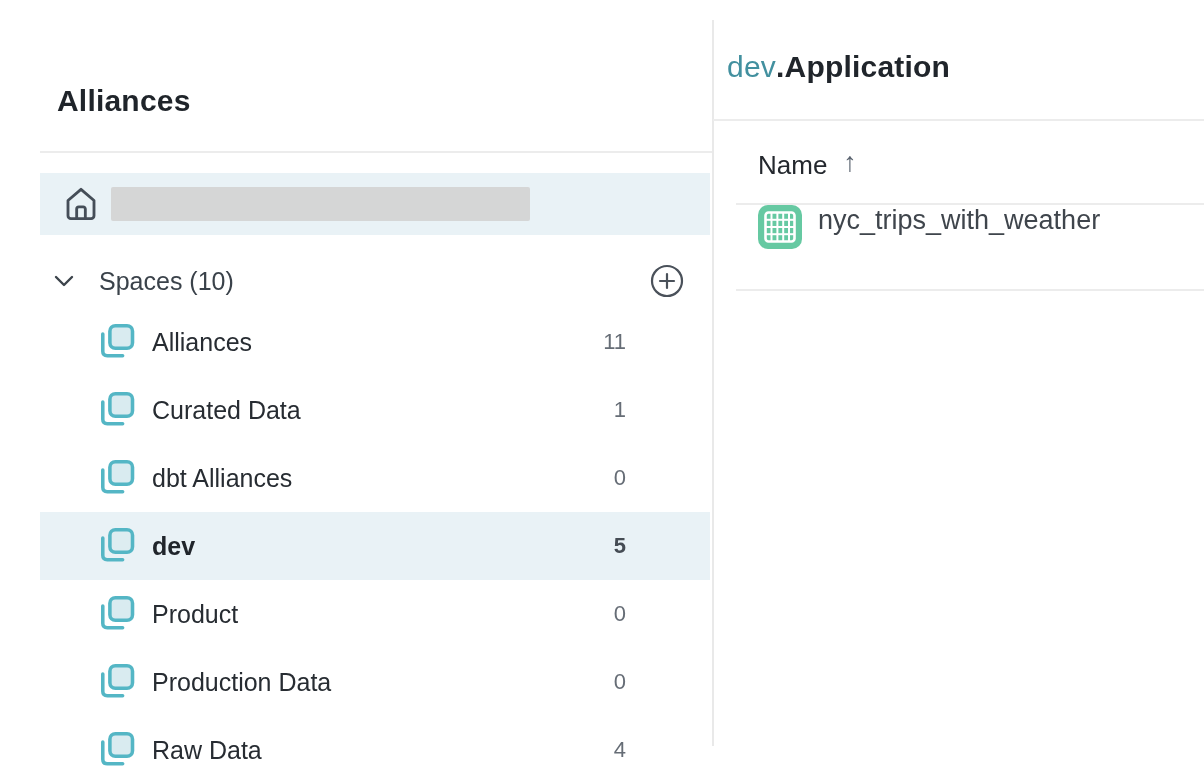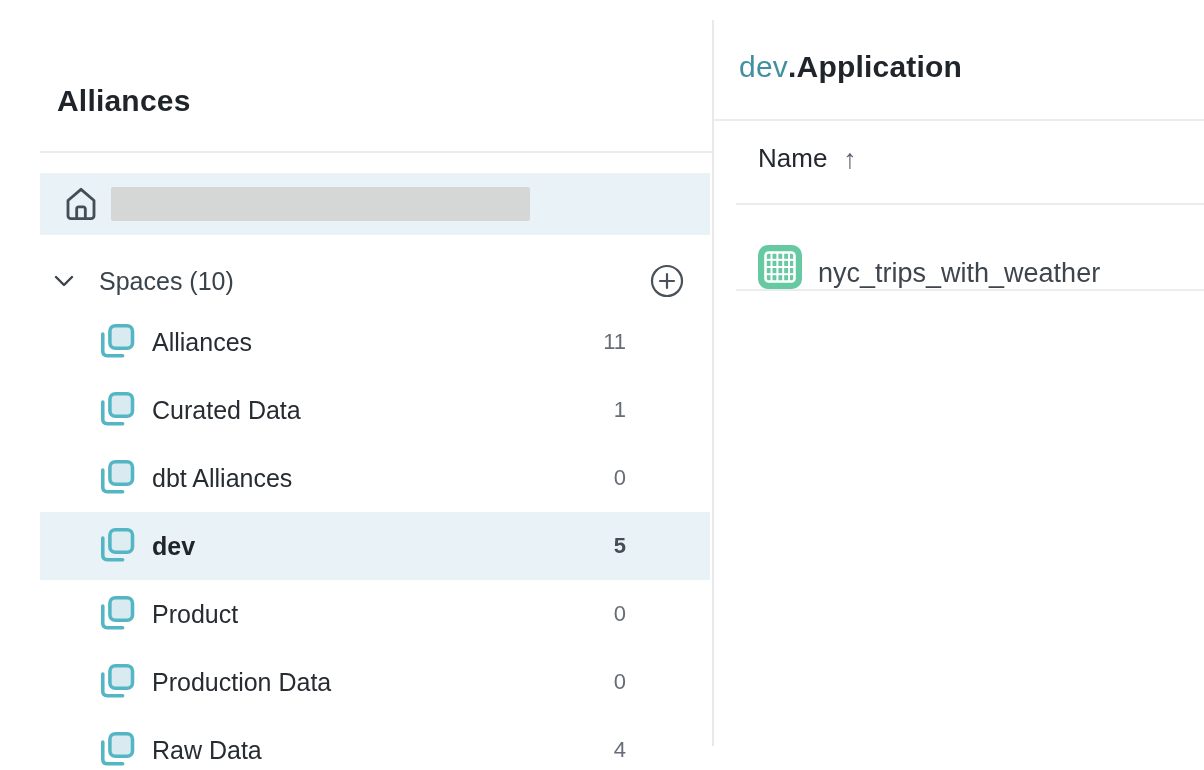--- a/index.html
+++ b/index.html
@@ -65,40 +65,40 @@
 
   
   .v-divider {
     position:absolute; left:712px; top:20px; width:2px; height:726px;
     background:#e9e9e9;
   }
 
   
   .right-panel { position:absolute; left:713px; top:0; width:491px; height:770px; }
   .right-title {
-    position:absolute; left:26px; top:50px; font-size:30px; letter-spacing:.2px;
+    position:absolute; left:14px; top:50px; font-size:30px; letter-spacing:.2px;
   }
   .right-title .space-link { color:#42909f; font-weight:400; cursor:pointer; }
   .right-title .bold-part { color:#20252b; font-weight:700; }
   .right-title-divider { left:0; top:119px; width:491px; }
 
   .table-header {
-    position:absolute; left:45px; top:136px; height:38px;
-    display:flex; align-items:flex-end; cursor:pointer;
+    position:absolute; left:45px; top:150px; height:38px;
+    display:flex; align-items:flex-start; cursor:pointer;
   }
   .table-header .col-label { font-size:26px; font-weight:500; color:#24282e; }
   .sort-arrow {
     margin-left:16px; font-size:27px; color:#5b6470; line-height:1;
     transform:translateY(-1px);
   }
   .table-header-divider { left:23px; top:203px; width:468px; }
 
   .table-row {
     position:absolute; left:0; top:205px; width:491px; height:84px;
-    display:flex; align-items:flex-end; cursor:pointer;
+    display:flex; align-items:flex-start; cursor:pointer;
   }
   .table-row svg { margin-left:45px; flex:none; }
   .row-label { margin-left:16px; font-size:27px; color:#3f454c; }
   .table-row-divider { left:23px; top:289px; width:468px; }
 </style>
 </head>
 <body>
 
 <div class="screen">
 

